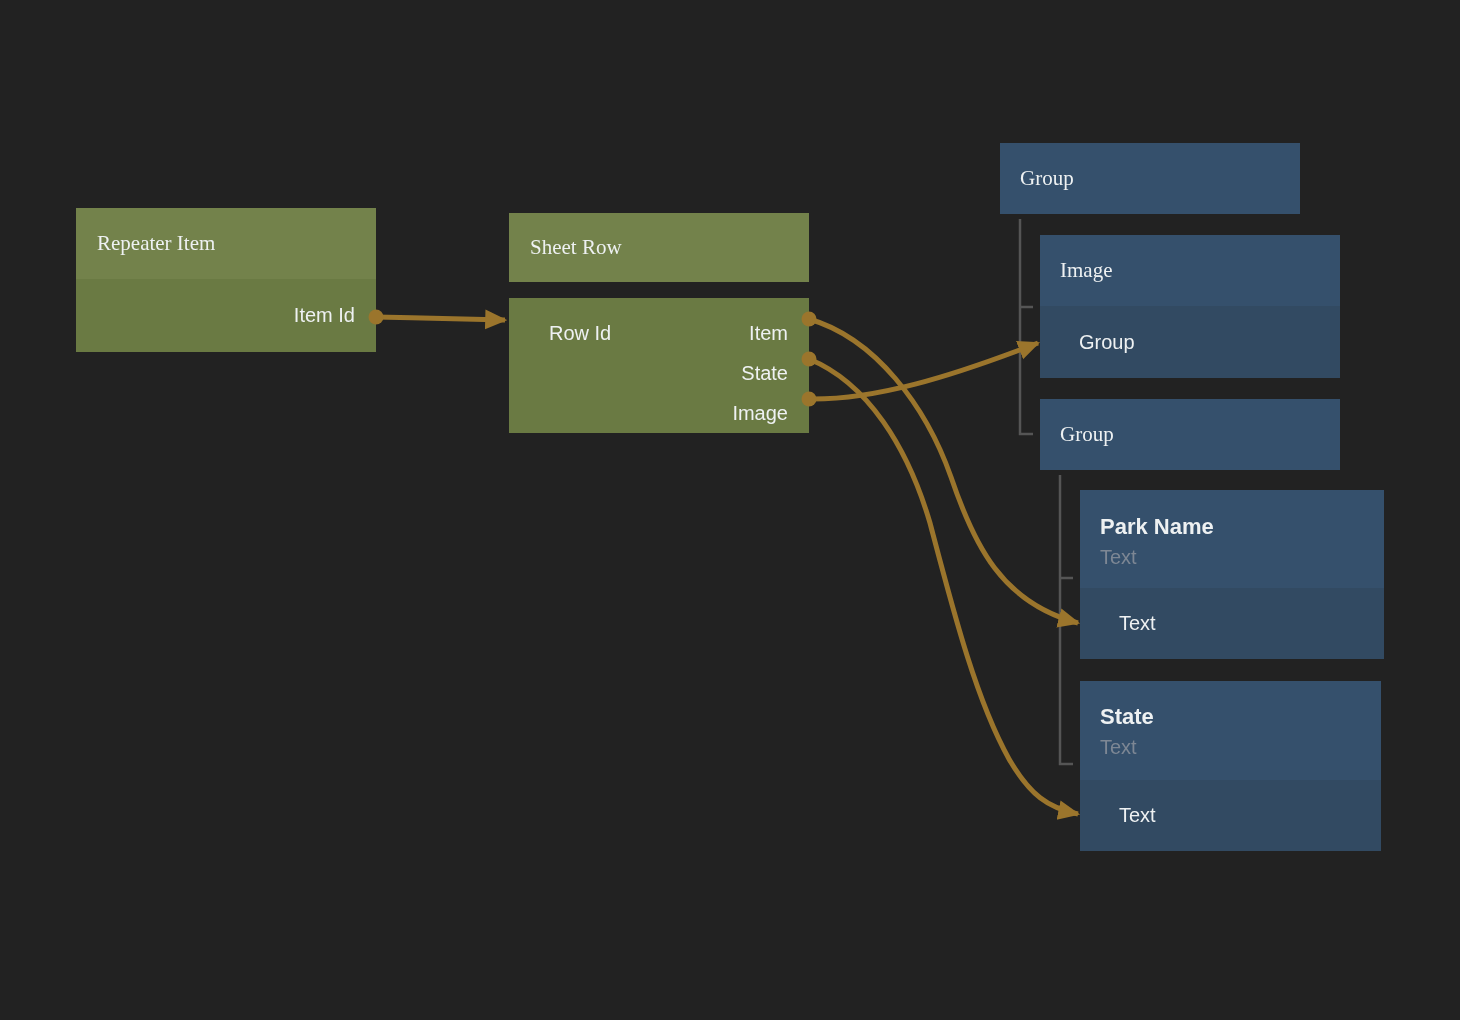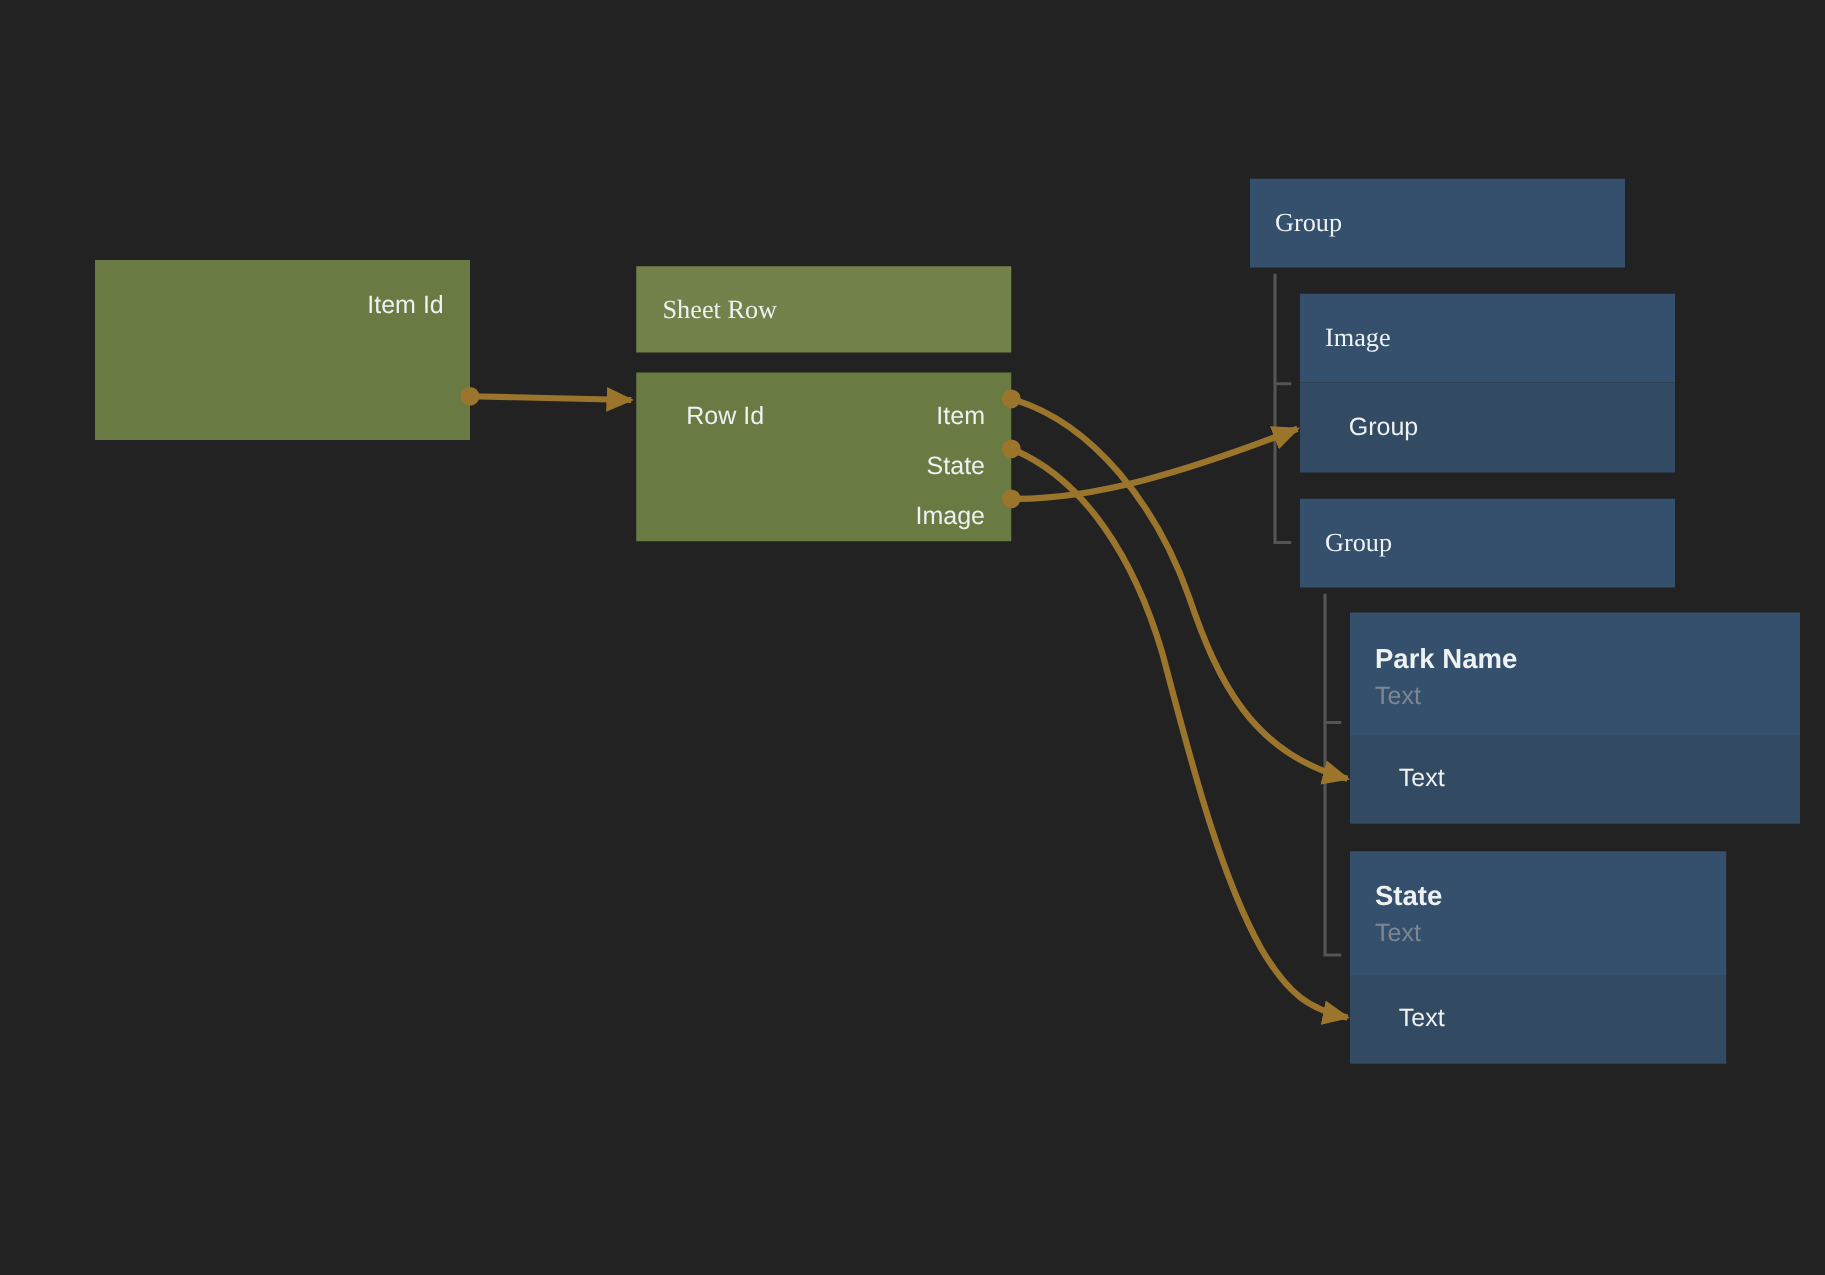--- a/index.html
+++ b/index.html
@@ -38,20 +38,21 @@
   svg.overlay .wire{stroke:var(--wire);stroke-width:5;fill:none;}
   svg.overlay .tree{stroke:var(--tree-line);stroke-width:2.5;fill:none;}
   svg.overlay circle{fill:var(--wire);}
 </style>
 </head>
 <body>
 
 <div id="canvas">
 
   <div class="node green" style="left:76px;top:208px;width:300px;height:144px;">
+    <div class="hd" style="height:71px;">Repeater Item</div>
     <div class="bd">
       <div class="port-row" style="height:73px;padding-left:34px;">
         <span class="label-out">Item Id</span>
       </div>
     </div>
   </div>
 
   <div class="node green" style="left:509px;top:213px;width:300px;height:220px;gap:16px;">
     <div class="hd" style="height:70px;">Sheet Row</div>
     <div class="bd" style="padding-top:15px;">
@@ -76,21 +77,21 @@
     <div class="hd" style="height:71px;">Image</div>
     <div class="port-row" style="height:72px;">
       <span class="label-in">Group</span>
     </div>
   </div>
 
   <div class="node blue" style="left:1040px;top:399px;width:300px;height:71px;">
     <div class="hd" style="height:71px;">Group</div>
   </div>
 
-  <div class="node blue" style="left:1080px;top:490px;width:360px;height:169px;border-radius:16px;">
+  <div class="node blue" style="left:1080px;top:490px;width:304px;height:169px;border-radius:16px;">
     <div class="title-block" style="height:98px;">
       <div class="t">Park Name</div>
       <div class="s">Text</div>
     </div>
     <div class="port-row" style="height:71px;">
       <span class="label-in">Text</span>
     </div>
   </div>
 
   <div class="node blue" style="left:1080px;top:681px;width:301px;height:170px;">

